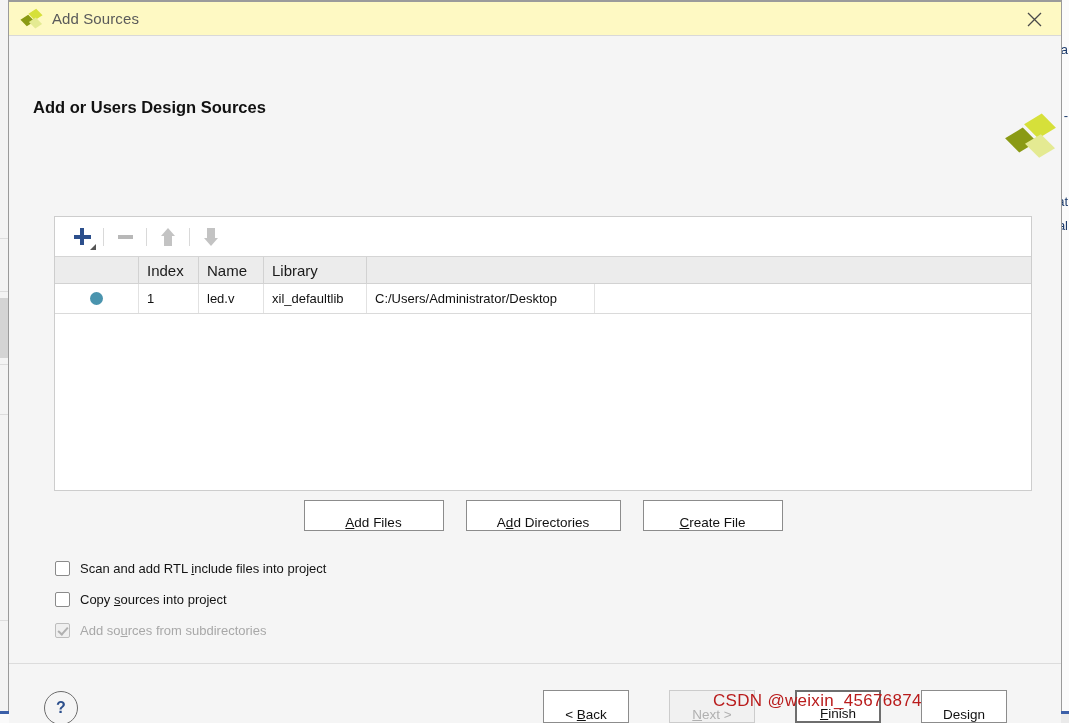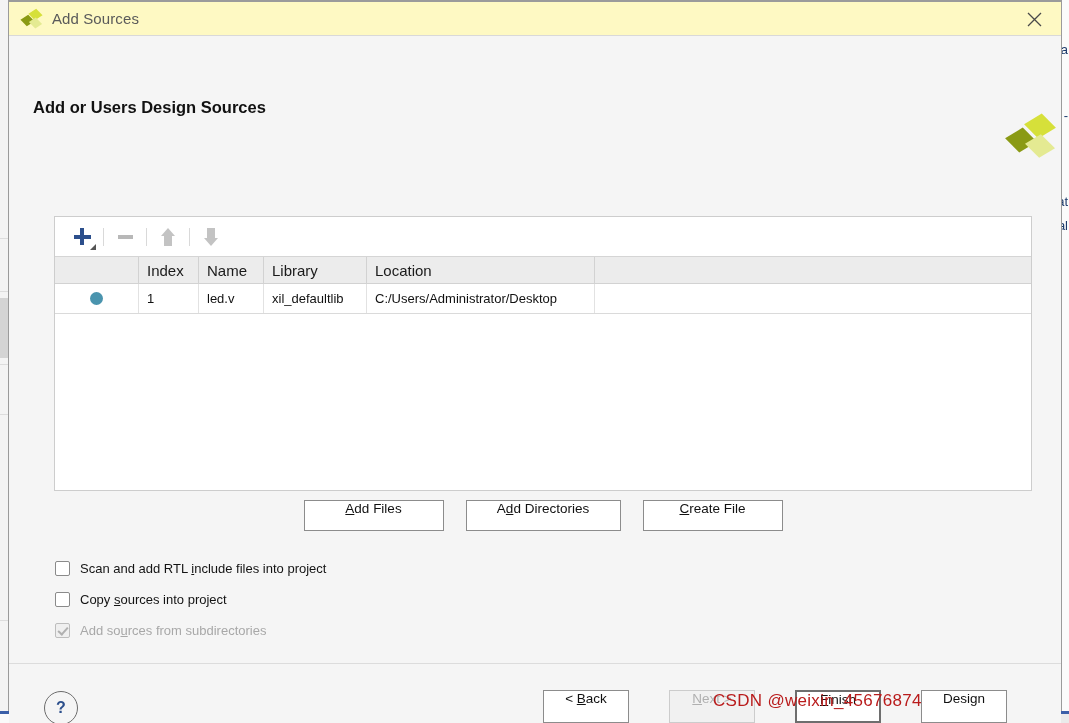--- a/index.html
+++ b/index.html
@@ -267,21 +267,21 @@
     gap: 22px;
   }
   .btn {
     background: #ffffff;
     border: 1px solid #8c8c8c;
     font-size: 13.5px;
     color: #111;
     font-family: "Liberation Sans", sans-serif;
     cursor: pointer;
     display: inline-flex;
-    align-items: flex-start;
+    align-items: flex-end;
     justify-content: center;
     padding: 0;
   }
   .btn.mid { height: 31px; }
   .btn.w-addfiles { width: 140px; }
   .btn.w-adddirs  { width: 155px; }
   .btn.w-create   { width: 140px; }
   .mn { text-decoration: underline; }
 
   
@@ -451,21 +451,20 @@
         <div class="tb-btn disabled">
           <div class="arrow-down"></div>
         </div>
       </div>
 
       <div id="table-head">
         <div class="th c-status"></div>
         <div class="th c-index">Index</div>
         <div class="th c-name">Name</div>
         <div class="th c-lib">Library</div>
-        <div class="th c-loc last-col">Location</div>
         <div class="th filler"></div>
       </div>
 
       <div class="trow">
         <div class="td c-status status-cell">
           <span class="status-dot"></span>
         </div>
         <div class="td c-index">1</div>
         <div class="td c-name">led.v</div>
         <div class="td c-lib">xil_defaultlib</div>

